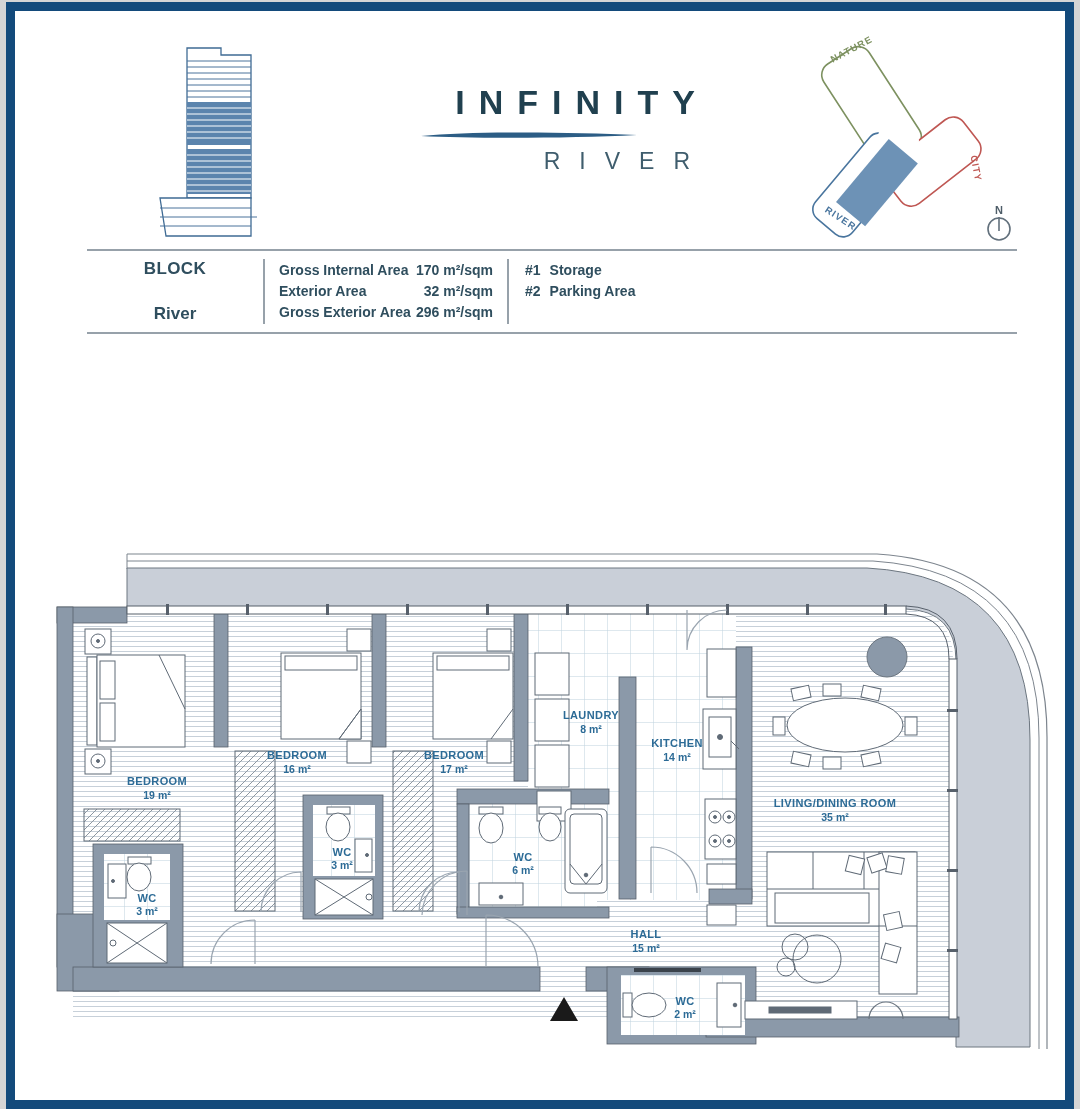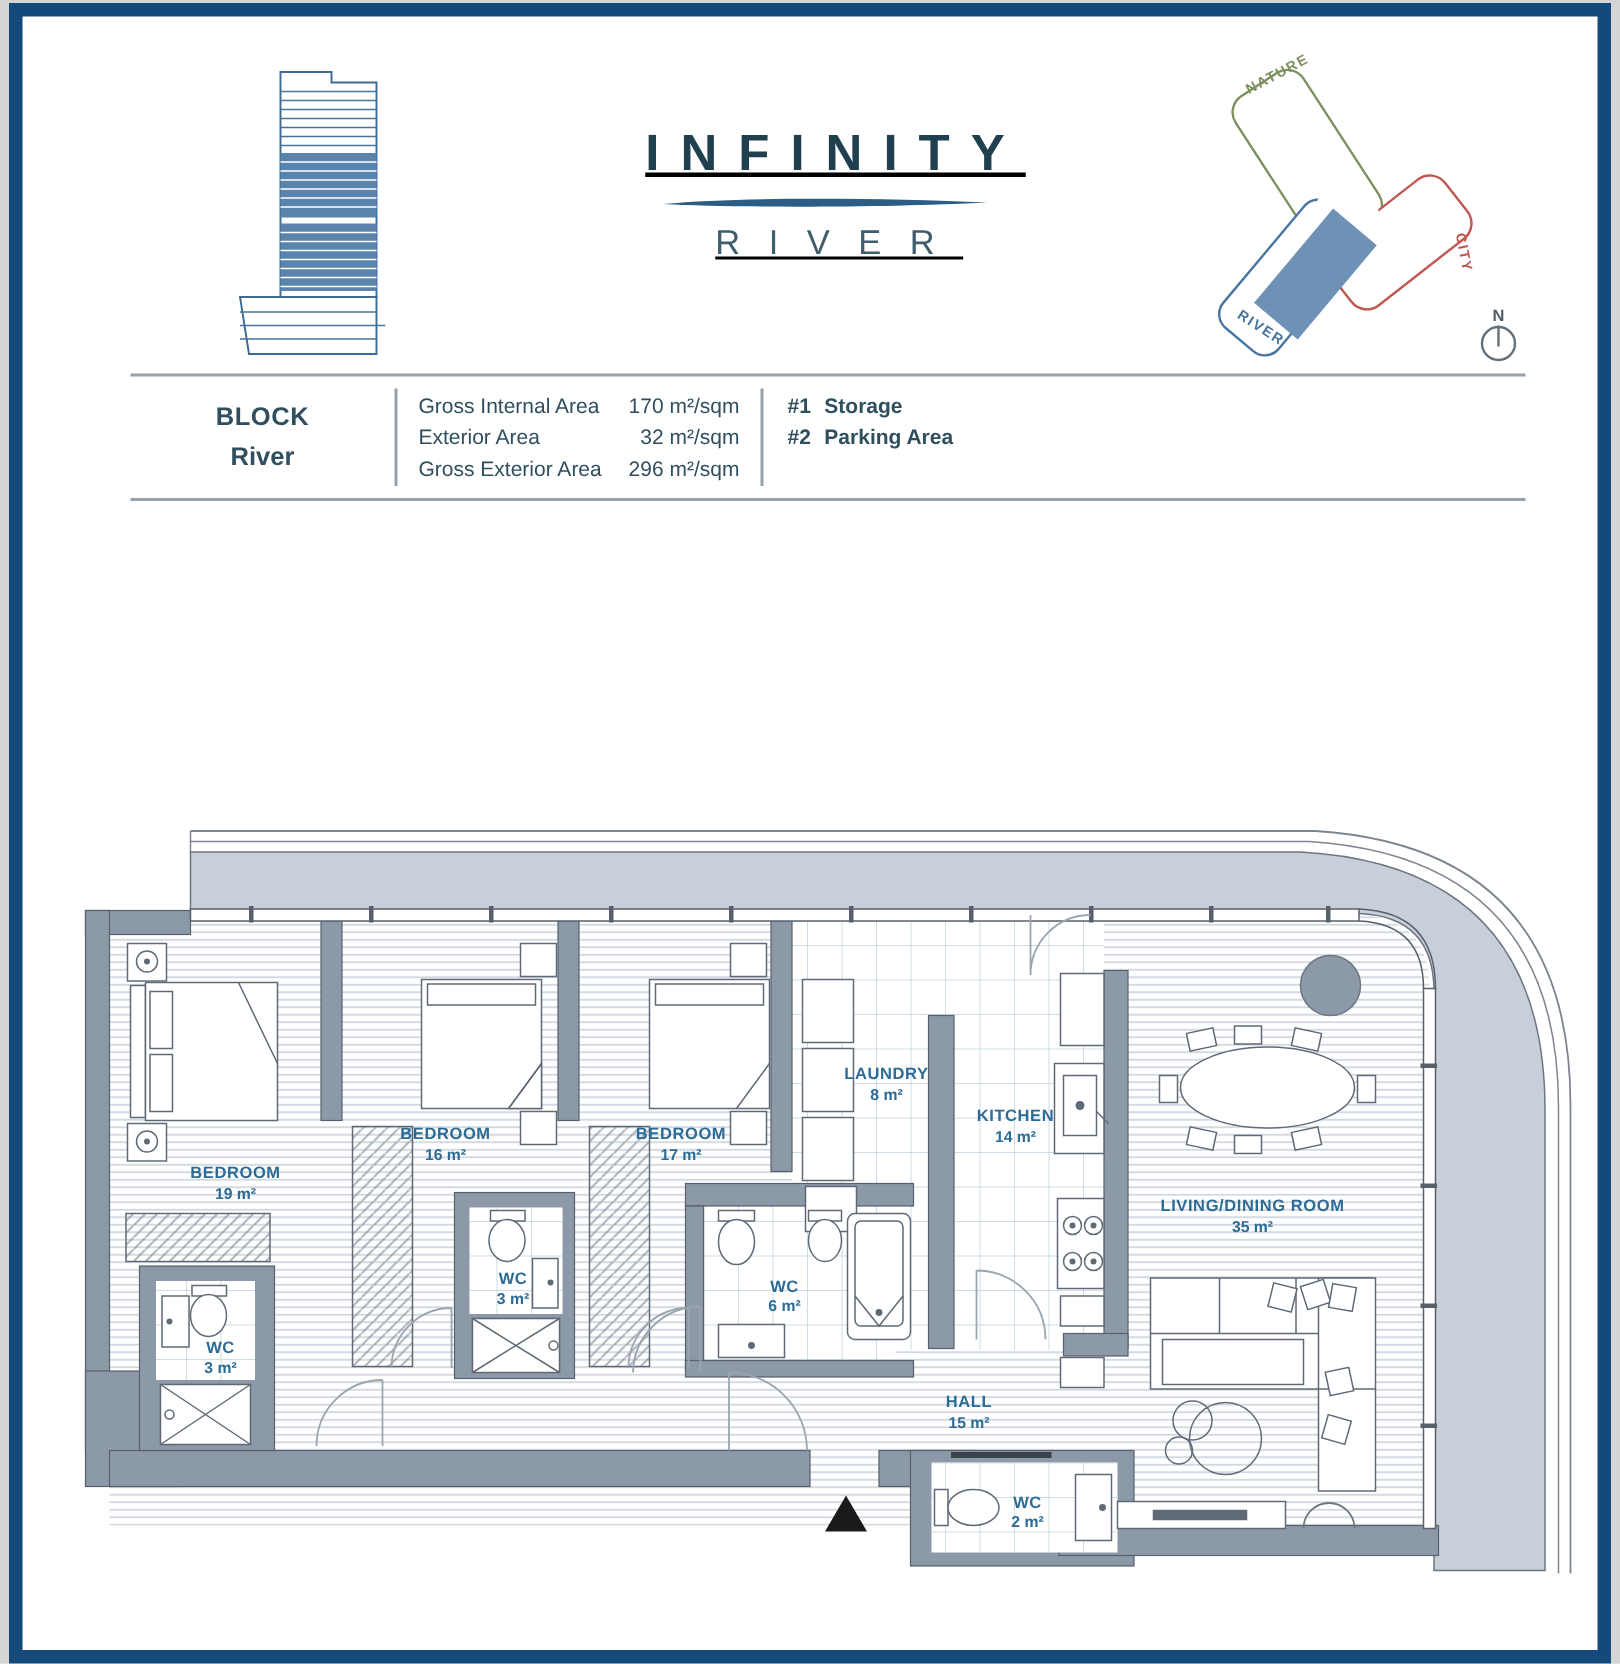--- a/index.html
+++ b/index.html
@@ -2,42 +2,42 @@
 <html><head>
 <meta charset="utf-8">
 <style>
   html,body{margin:0;padding:0;background:#d5d5d5;width:1080px;height:1109px;
     font-family:"Liberation Sans",sans-serif;-webkit-font-smoothing:antialiased;}
   .page{position:absolute;left:6px;top:2px;width:1068px;height:1107px;box-sizing:border-box;
     background:#ffffff;border:9px solid #134a7b;overflow:hidden;}
   
   .hdr{position:absolute;left:0;top:0;width:100%;height:230px;}
   .bld{position:absolute;left:142px;top:34px;}
-  .logo{position:absolute;left:355px;top:72px;width:360px;text-align:center;text-decoration:underline;}
+  .logo{position:absolute;left:334px;top:72px;width:360px;text-align:right;}
   .logo-title{font-size:34px;font-weight:bold;letter-spacing:14px;color:#20404f;
     white-space:nowrap;text-indent:14px;}
   .logo-swoosh{margin:8px auto 2px auto;display:block;}
   .logo-sub{font-size:23px;font-weight:normal;letter-spacing:19px;color:#3f5d6d;
     margin-top:8px;white-space:nowrap;text-indent:19px;}
   .site{position:absolute;left:788px;top:14px;}
   
   .tbl{position:absolute;left:72px;top:238px;width:930px;display:flex;
     border-top:2px solid #97a1aa;border-bottom:2px solid #97a1aa;
     padding:8px 0;box-sizing:border-box;color:#2f4e5e;}
   .tcell{display:flex;flex-direction:column;align-items:center;justify-content:center;}
-  .tcell.b1{width:176px;}
+  .tcell.b1{width:176px;justify-content:space-between;}
   .tcell.b2{width:196px;border-left:2px solid #97a1aa;}
   .tcell.b3{width:184px;border-left:2px solid #97a1aa;}
   .tcell.b4{width:244px;border-left:2px solid #97a1aa;align-items:stretch;
     justify-content:flex-start;padding:1px 14px;box-sizing:border-box;}
   .tcell.b5{width:130px;flex:1;border-left:2px solid #97a1aa;align-items:flex-start;
     justify-content:flex-start;padding:1px 0 0 16px;box-sizing:border-box;}
   .tlabel{font-size:17px;font-weight:bold;letter-spacing:.4px;}
   .tvalue{font-size:17px;font-weight:bold;margin-top:7px;}
-  .arow{display:flex;justify-content:space-between;font-size:14px;font-weight:normal;
+  .arow{display:flex;justify-content:space-between;font-size:14px;font-weight:bold;
     line-height:21px;white-space:nowrap;}
   .xrow{display:flex;gap:9px;font-size:14px;font-weight:bold;line-height:21px;white-space:nowrap;}
   
   .plan{position:absolute;left:0;top:535px;}
   svg text{font-family:"Liberation Sans",sans-serif;}
   .room-name{font-size:11px;font-weight:bold;fill:#2c6b96;letter-spacing:.4px;}
   .room-area{font-size:10.5px;font-weight:bold;fill:#2c6b96;}
   .wing-label{font-size:9.5px;font-weight:bold;letter-spacing:1.2px;}
 </style>
 </head>

